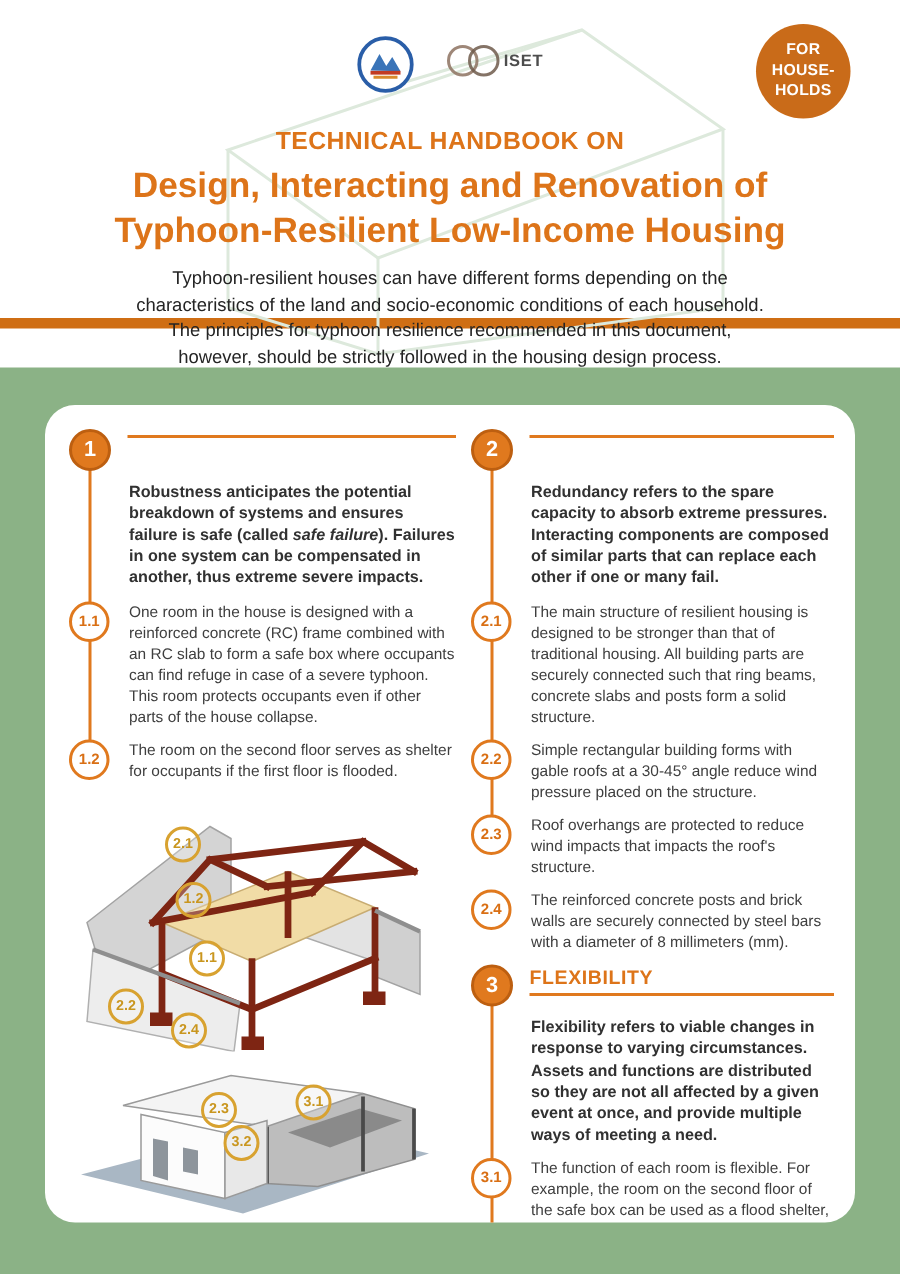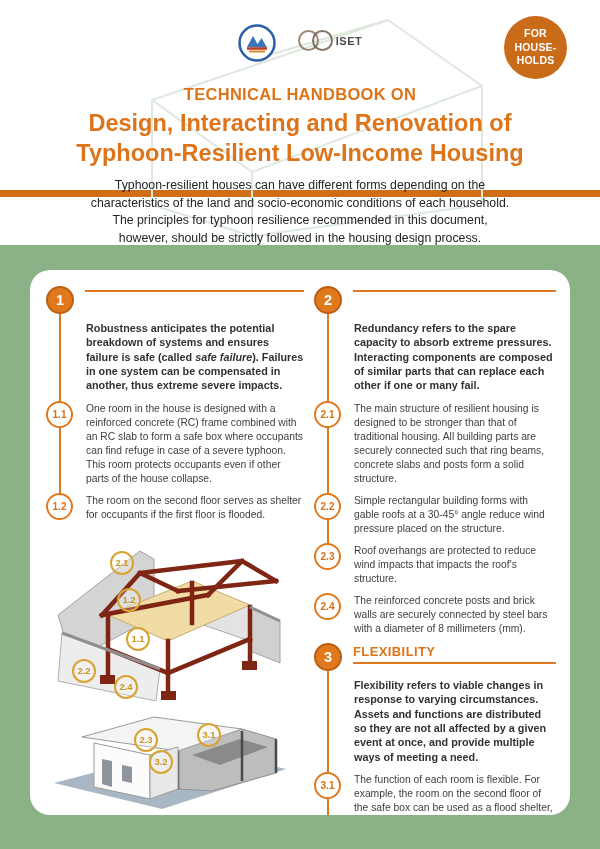--- a/index.html
+++ b/index.html
@@ -2,21 +2,21 @@
 <html><head>
 <meta charset="utf-8">
 <style>
   html,body{margin:0;padding:0;}
   body{
     width:600px;height:849px;position:relative;background:#ffffff;
     font-family:"Liberation Sans", sans-serif;overflow:hidden;
     -webkit-font-smoothing:antialiased;
   }
   
-  .top{position:relative;height:190px;background:#ffffff;z-index:1;}
+  .top{position:relative;height:212px;background:#ffffff;z-index:1;}
   .ghost-house{position:absolute;left:0;top:0;z-index:0;pointer-events:none;}
   .logo-row{position:absolute;left:0;top:24px;width:100%;display:flex;justify-content:center;gap:22px;z-index:2;align-items:flex-start;}
   .seal{width:38px;height:38px;}
   .iset{display:flex;align-items:center;gap:3px;margin-top:6px;}
   .iset-rings{display:flex;}
   .ring{width:17px;height:17px;border:2px solid #8d7260;border-radius:50%;opacity:.85;}
   .ring.r2{margin-left:-7px;border-color:#6f5a4b;}
   .iset-label{font-size:11px;font-weight:bold;color:#4d4d4d;letter-spacing:.5px;}
   .badge{
     position:absolute;top:16px;right:33px;width:63px;height:63px;border-radius:50%;

